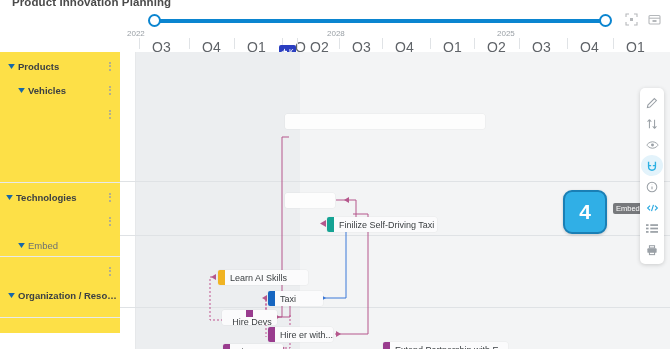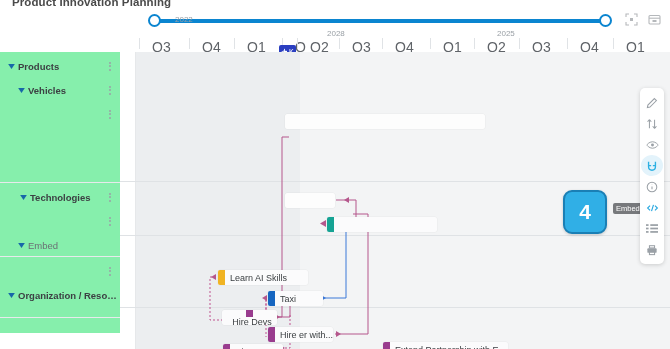--- a/index.html
+++ b/index.html
@@ -44,21 +44,21 @@
   .kbadge svg{display:block;}
 
   
   .collapse-btn{position:absolute;left:110px;top:58px;width:18px;height:12px;
     display:flex;align-items:center;justify-content:center;color:#9aa0a6;}
 
   
   .body{position:absolute;left:0;top:52px;right:0;bottom:0;}
 
   
-  .tree{position:absolute;left:0;top:0;width:120px;bottom:16px;background:#86efac;
+  .tree{position:absolute;left:0;top:0;width:120px;bottom:16px;background:#fde047;
         border-right:1px solid #e3e6e8;}
   .tree-group{position:absolute;left:0;right:0;border-bottom:1px solid #e7eaec;}
   .tree-row{position:absolute;left:0;right:0;height:18px;display:flex;align-items:center;}
   .caret{width:14px;flex:0 0 14px;display:flex;align-items:center;justify-content:center;color:#1767a8;}
   .caret svg{display:block;}
   .tree-label{font-size:9.5px;color:#44484c;white-space:nowrap;overflow:hidden;text-overflow:ellipsis;}
   .tree-label.bold{font-weight:bold;color:#3c4043;}
   .tree-label.muted{color:#6b7074;}
   .kebab{position:absolute;right:5px;width:10px;height:14px;
     display:flex;flex-direction:column;align-items:center;justify-content:center;gap:1.5px;}
@@ -125,21 +125,21 @@
       <svg width="13" height="13" viewBox="0 0 13 13" fill="none" stroke="#7a7f84" stroke-width="1.1">
         <rect x="1" y="2.5" width="11" height="8.5" rx="1"></rect>
         <path d="M1 5.2h11"></path>
           <path d="M4.5 7h4v2h-4z" fill="#7a7f84" stroke="none"></path>
       </svg>
     </div>
   </div>
 
   <div class="axis"></div>
   <div id="axis-years">
-      <div class="yr" style="left: 127px; top: 15px; position: absolute; margin-left: 48px;">2022</div>
+      <div class="yr" style="left: 127px; top: 29px; position: absolute;">2022</div>
       <div class="yr" style="left: 327px; top: 29px; position: absolute;">2028</div>
       <div class="yr" style="left: 497px; top: 29px; position: absolute;">2025</div>
     </div>
   <div id="axis-quarters">
       <div class="qt" style="left: 152px; top: 39px; position: absolute;">Q3</div>
       <div class="qtick" style="left: 139px; top: 38px;"></div>
       <div class="qt" style="left: 202px; top: 39px; position: absolute;">Q4</div>
       <div class="qtick" style="left: 189px; top: 38px;"></div>
       <div class="qt" style="left: 247px; top: 39px; position: absolute;">Q1</div>
       <div class="qtick" style="left: 234px; top: 38px;"></div>
@@ -210,21 +210,21 @@
             <span class="caret"></span>
             <span class="tree-label"></span>
             <span class="kebab">
               <i></i>
               <i></i>
               <i></i>
             </span>
           </div>
         </div>
         <div class="tree-group" style="top: 131px; height: 73px;">
-          <div class="tree-row" style="top: 5px; padding-left: 16px;">
+          <div class="tree-row" style="top: 5px; padding-left: 2px;">
             <span class="caret">
               <svg width="7" height="5" viewBox="0 0 8 6" fill="#1767a8">
                 <path d="M0 0h8L4 6z"></path>
               </svg>
             </span>
             <span class="tree-label bold">Technologies</span>
             <span class="kebab">
               <i></i>
               <i></i>
               <i></i>
@@ -319,20 +319,21 @@
 
       <div id="tasks">
           <div class="task empty" style="left: 165px; top: 62px; width: 200px;">
             <div class="tlabel"></div>
           </div>
           <div class="task empty" style="left: 165px; top: 141px; width: 50px;">
             <div class="tlabel"></div>
           </div>
           <div class="task" style="left: 207px; top: 165px; width: 110px;">
             <div class="swatch" style="background: rgb(22, 163, 148);"></div>
+            <div class="tlabel">Finilize Self-Driving Taxi</div>
           </div>
           <div class="task" style="left: 98px; top: 218px; width: 90px;">
             <div class="swatch" style="background: rgb(240, 179, 35);"></div>
             <div class="tlabel">Learn AI Skills</div>
           </div>
           <div class="task" style="left: 148px; top: 239px; width: 55px;">
             <div class="swatch" style="background: rgb(21, 101, 192);"></div>
             <div class="tlabel">Taxi</div>
           </div>
           <div class="task" style="left: 102px; top: 258px; width: 55px; flex-direction: column;">

